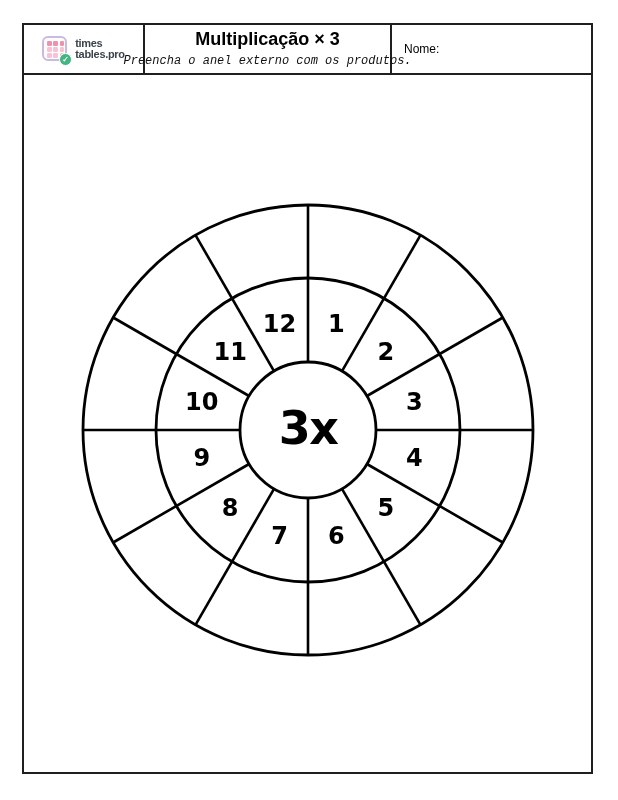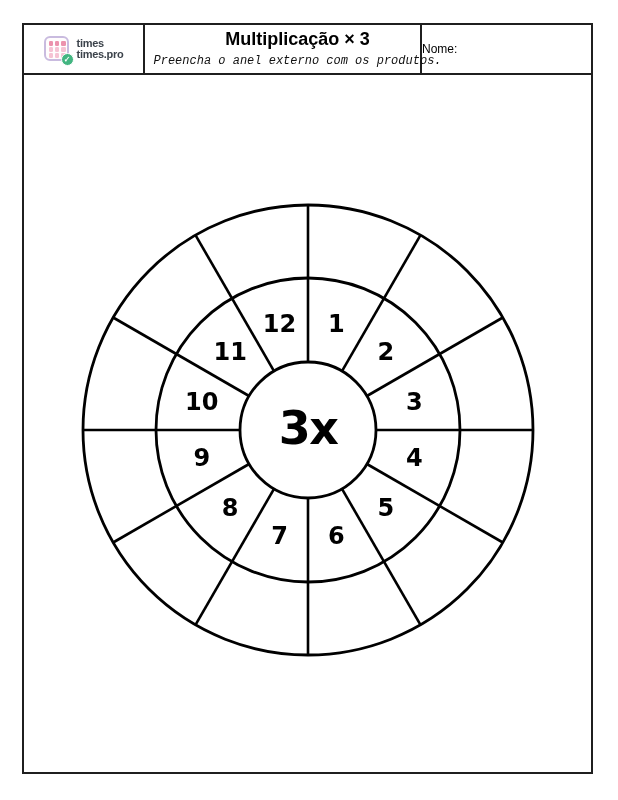--- a/index.html
+++ b/index.html
@@ -26,25 +26,26 @@
   .cell-logo {
     width: 121px;
     border-right: 2px solid #1f1f1f;
     display: flex; align-items: center; justify-content: center;
     gap: 7px;
   }
   .cell-title {
     width: 247px;
     border-right: 2px solid #1f1f1f;
     display: flex; flex-direction: column;
-    align-items: center; justify-content: center; margin-left: 30px;
+    align-items: center; justify-content: center;
   }
   .cell-name {
     flex: 1;
     display: flex; align-items: center;
+    padding-left: 12px;
   }
 
   .worksheet-title {
     font-size: 18px; font-weight: bold; color: #000;
     line-height: 1.1; white-space: nowrap;
   }
   .worksheet-subtitle {
     font-size: 12px; font-style: italic; color: #111;
     margin-top: 4px; white-space: nowrap; font-family: Liberation Mono, monospace;
   }
@@ -107,21 +108,21 @@
           <span class="grid-dot"></span>
           <span class="grid-dot"></span>
           <span class="grid-dot"></span>
           <span class="grid-dot"></span>
           <span class="grid-dot"></span>
         </span>
         <span class="logo-badge">✓</span>
       </span>
       <span class="logo-text">
         <div>times</div>
-        <div>times.pro</div>
+        <div>tables.pro</div>
       </span>
     </div>
 
     <div class="cell cell-title">
       <div class="worksheet-title">Multiplicação × 3</div>
       <div class="worksheet-subtitle">Preencha o anel externo com os produtos.</div>
     </div>
 
     <div class="cell cell-name">
       <span class="name-label">Nome:</span>

